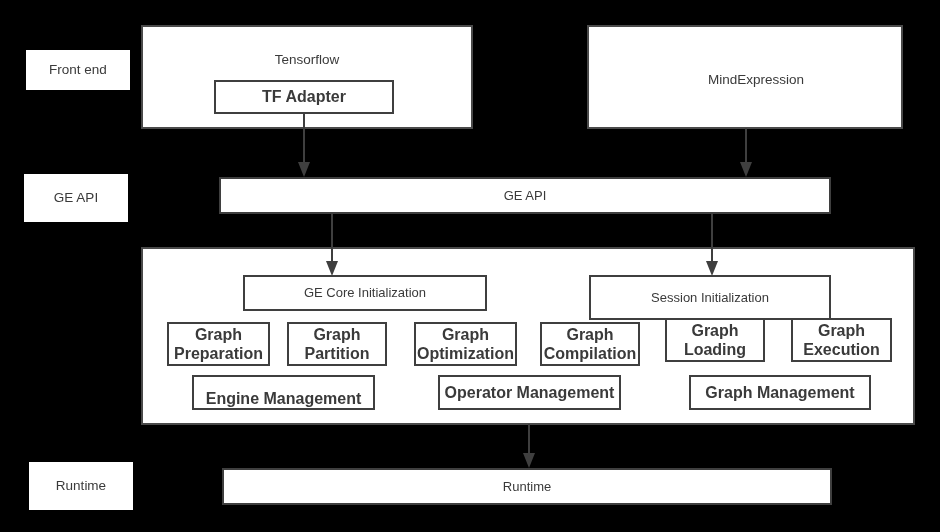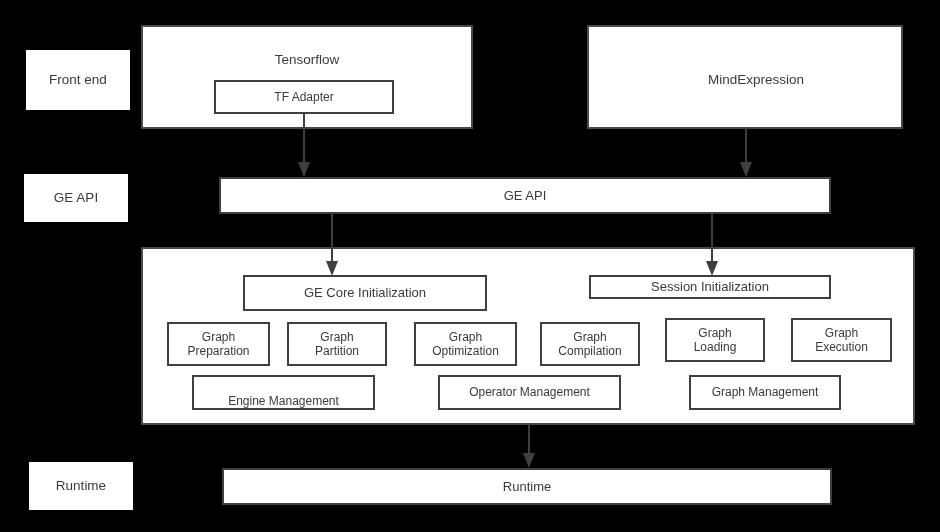--- a/index.html
+++ b/index.html
@@ -48,36 +48,37 @@
     left: 0;
     right: 0;
     text-align: center;
     color: #3a3a3a;
     font-size: 13.5px;
   }
   .bar {
     font-size: 13px;
   }
   .small {
-    font-size: 12px;
+    font-size: 16px;
+    font-weight: bold;
   }
   .arrow {
     position: absolute;
   }
   .arrow svg {
     display: block;
     overflow: visible;
   }
 </style>
 </head>
 <body>
 
 <div id="canvas">
 
-  <div class="box layer-label" style="left:26px; top:50px; width:104px; height:60px;">
+  <div class="box layer-label" style="left:26px; top:50px; width:104px; height:40px;">
     <span>Front end</span>
   </div>
 
   <div class="box layer-label" style="left:24px; top:174px; width:104px; height:48px;">
     <span>GE API</span>
   </div>
 
 
   <div class="box layer-label" style="left:29px; top:462px; width:104px; height:48px;">
     <span>Runtime</span>
@@ -96,21 +97,21 @@
 
   <div class="box outline bar" style="left:219px; top:177px; width:612px; height:37px;">
     <span>GE API</span>
   </div>
 
   <div class="box panel" style="left:141px; top:247px; width:774px; height:178px;"></div>
 
   <div class="box outline bar" style="left:211px; top:275px; width:244px; height:36px;margin-left:32px;">
     <span>GE Core Initialization</span>
   </div>
-  <div class="box outline bar" style="left:589px; top:275px; width:242px; height:24px;">
+  <div class="box outline bar" style="left:589px; top:275px; width:242px; height:45px;">
     <span>Session Initialization</span>
   </div>
 
   <div class="box outline small" style="left:167px; top:322px; width:103px; height:44px;">
     <span>Graph
 Preparation</span>
   </div>
   <div class="box outline small" style="left:287px; top:322px; width:100px; height:44px;">
     <span>Graph
 Partition</span>
@@ -131,21 +132,21 @@
     <span>Graph
 Execution</span>
   </div>
 
   <div class="box outline small" style="left:192px; top:375px; width:183px; height:35px;align-items:flex-end;">
     <span>Engine Management</span>
   </div>
   <div class="box outline small" style="left:438px; top:375px; width:183px; height:35px;">
     <span>Operator Management</span>
   </div>
-  <div class="box outline small" style="left:689px; top:375px; width:152px; height:35px;">
+  <div class="box outline small" style="left:689px; top:375px; width:182px; height:35px;">
     <span>Graph Management</span>
   </div>
 
   <div class="box outline bar" style="left:222px; top:468px; width:610px; height:37px;">
     <span>Runtime</span>
   </div>
 
   <div class="arrow" style="left:296px; top:112px;">
     <svg width="16" height="66" viewBox="0 0 16 66">
       <line x1="8" y1="0" x2="8" y2="53" stroke="#3f3f3f" stroke-width="2"></line>

